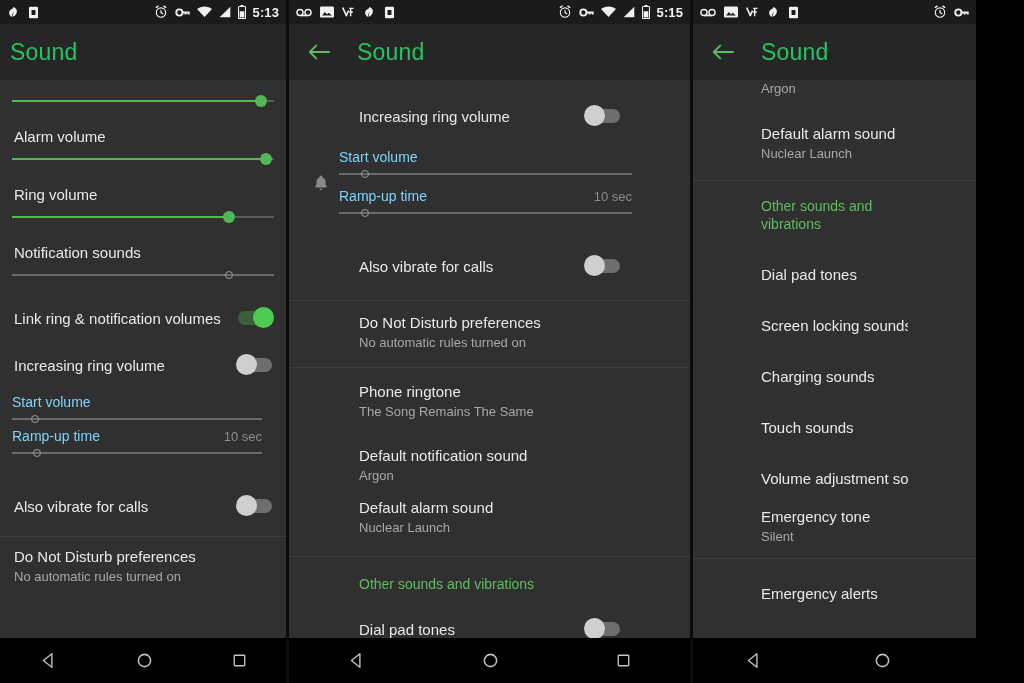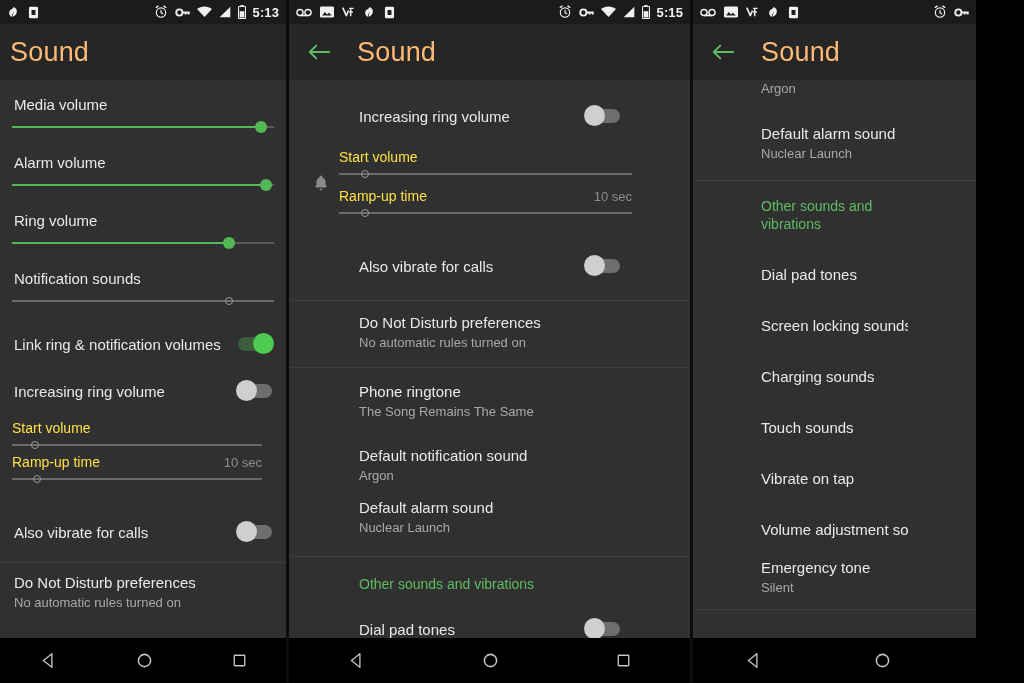--- a/index.html
+++ b/index.html
@@ -58,22 +58,22 @@
     height: 56px;
   }
   .appbar--noback { padding-left: 10px; }
   .backbtn {
     width: 32px; height: 32px;
     display: flex; align-items: center; justify-content: center;
     flex: 0 0 auto;
     margin-right: 22px;
   }
   .appbar-title {
-    color: #fdba74;
-    font-size: 27px;
+    color: #22c55e;
+    font-size: 23px;
     letter-spacing: .2px;
     white-space: nowrap;
   }
 
   
   .content {
     flex: 1 1 auto;
     position: relative;
     overflow: hidden;
     background: #303030;
@@ -183,21 +183,21 @@
   .ramp-icon {
     width: 36px; flex: 0 0 auto;
     display: flex; align-items: center; justify-content: center;
     color: #8a8a8a;
   }
   .ramp-body { flex: 1 1 auto; min-width: 0; }
   .ramp-line {
     display: flex; align-items: baseline; justify-content: space-between;
     padding-top: 5px;
   }
-  .ramp-label { color: #fde047; font-size: 14px; }
+  .ramp-label { color: #7dd3fc; font-size: 14px; }
   .ramp-value { color: #8d8d8d; font-size: 13px; }
 
   
   .navbar {
     height: 45px;
     background: #000;
     display: flex;
     align-items: center;
     justify-content: space-around;
     flex: 0 0 auto;
@@ -265,25 +265,20 @@
     <div class="appbar appbar--noback">
       <span class="appbar-title">Sound</span>
     </div>
 
     <div class="content">
       <div class="content-inner">
 
         <div class="group">
 
           <div style="height:12px"></div>
-          <div class="row" style="min-height:26px;padding-bottom:2px">
-            <div class="row-text">
-                <div class="row-title">Media volume</div>
-              </div>
-          </div>
           <div class="slider-row">
             <div class="slider">
               <div class="bar"></div>
               <div class="fill" style="width:95%"></div>
               <div class="knob" style="left:95%"></div>
             </div>
           </div>
 
           <div style="height:14px"></div>
           <div class="row" style="min-height:26px;padding-bottom:2px">
@@ -728,25 +723,20 @@
                 <div class="row-title">Charging sounds</div>
               </div>
           </div>
           <div class="row" style="min-height:51px;padding:0 68px">
             <div class="row-text">
                 <div class="row-title">Touch sounds</div>
               </div>
           </div>
           <div class="row" style="min-height:51px;padding:0 68px">
             <div class="row-text">
-                <div class="row-title">Vibrate on tap</div>
-              </div>
-          </div>
-          <div class="row" style="min-height:51px;padding:0 68px">
-            <div class="row-text">
                 <div class="row-title">Volume adjustment sounds</div>
               </div>
           </div>
           <div class="row" style="min-height:44px;padding:0 68px;align-items:center">
             <div class="row-text">
               <div class="row-title">Emergency tone</div>
               <div class="row-sub">Silent</div>
             </div>
           </div>
           <div style="height:10px"></div>

